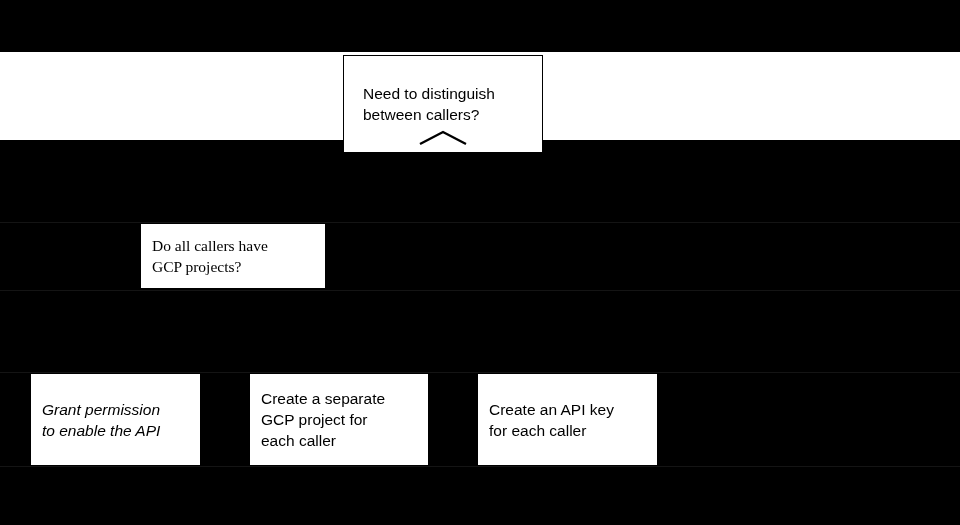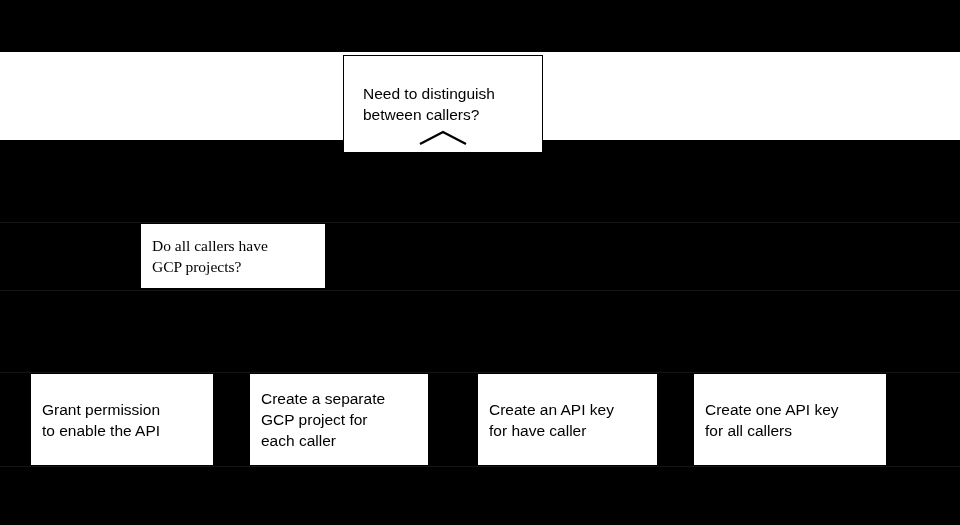--- a/index.html
+++ b/index.html
@@ -94,22 +94,23 @@
     left: 581px;
     top: 224px;
     width: 172px;
     height: 64px;
   }
 
   
   #node-outcome-grant {
     left: 31px;
     top: 374px;
-    width: 182px;
+    width: 169px;
     height: 91px;
+    font-style: italic;
   }
   #node-outcome-separate-project {
     left: 250px;
     top: 374px;
     width: 178px;
     height: 91px;
   }
   #node-outcome-key-each {
     left: 478px;
     top: 374px;
@@ -156,21 +157,17 @@
   </div>
 
   <div class="node" id="node-outcome-separate-project">
     <span>Create a separate
 GCP project for
 each caller</span>
   </div>
 
   <div class="node" id="node-outcome-key-each">
     <span>Create an API key
-for have caller</span>
+for each caller</span>
   </div>
 
-  <div class="node" id="node-outcome-key-all">
-    <span>Create one API key
-for all callers</span>
-  </div>
 
 </div>
 
 </body></html>

